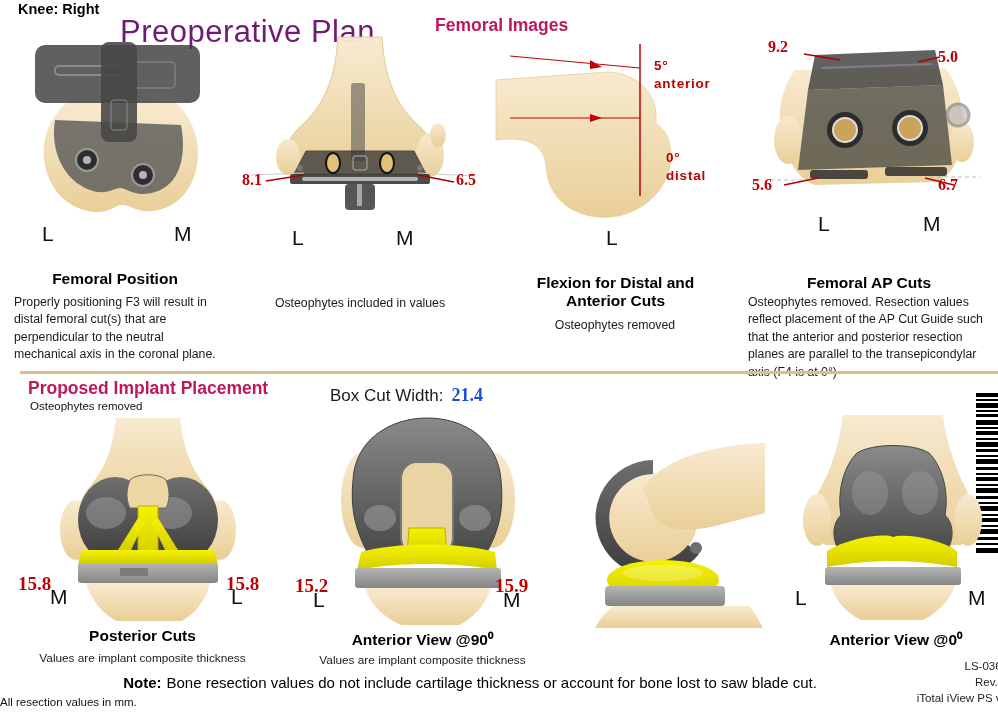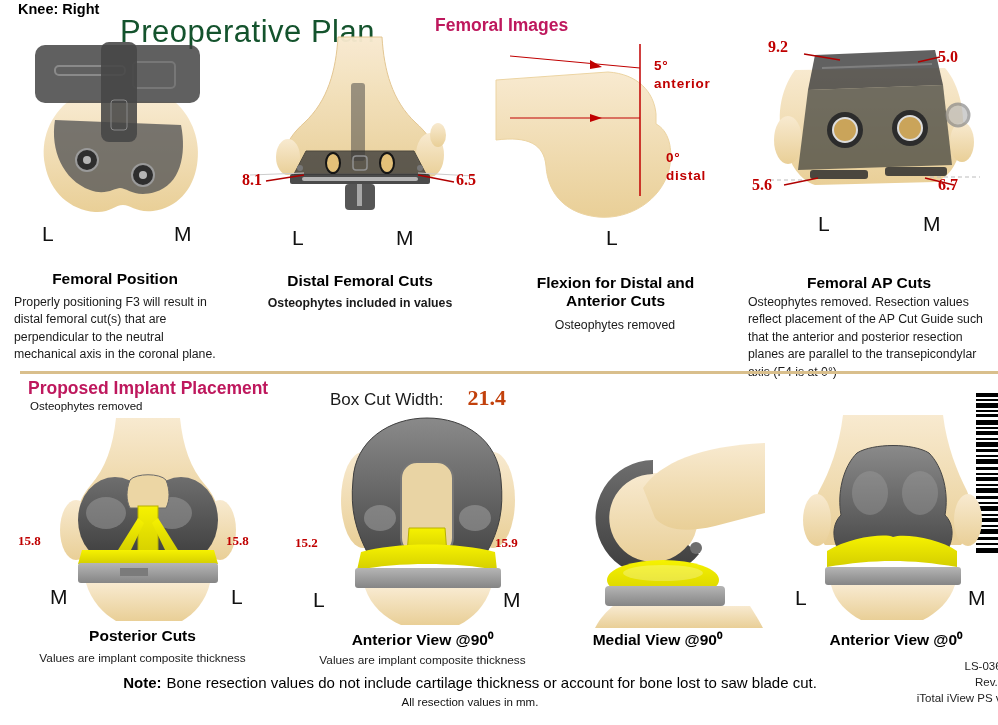--- a/index.html
+++ b/index.html
@@ -2,34 +2,34 @@
 <html><head>
 <meta charset="utf-8">
 <style>
   html,body{margin:0;padding:0;}
   body{
     width:998px;height:725px;position:relative;overflow:hidden;
     background:#ffffff;font-family:"Liberation Sans",sans-serif;color:#111;
   }
   .abs{position:absolute;}
   .knee-label{font-size:14.5px;font-weight:600;color:#000;}
-  .main-title{font-size:31px;font-weight:400;color:#14532d;letter-spacing:.5px;}
+  .main-title{font-size:31px;font-weight:400;color:#701a75;letter-spacing:.5px;}
   .section-title{font-size:17.5px;font-weight:700;color:#be185d;}
   .panel-title{font-size:15.5px;font-weight:700;text-align:center;color:#000;}
   .cap{font-size:12.3px;color:#1a1a1a;line-height:1.42;}
   .cap-c{text-align:center;}
   .lm{font-size:21px;color:#111;}
   .red-num{font-family:"Liberation Serif",serif;font-weight:700;color:#c00000;font-size:16px;}
-  .red-num-lg{font-size:13px;}
+  .red-num-lg{font-size:19px;margin-top:40px;}
   .red-ann{font-size:13.5px;font-weight:700;color:#c00000;letter-spacing:.8px;}
   .divider{background:#d9bf8c;height:3px;}
   .offset-line{font-size:14px;color:#000;text-align:center;white-space:nowrap;}
   .offset-val{font-family:"Liberation Serif",serif;font-weight:700;color:#c00000;margin-left:7px;}
   .boxcut-label{font-size:17px;color:#1a1a1a;}
-  .boxcut-val{font-family:"Liberation Serif",serif;font-weight:700;color:#c2410c;font-size:22px;margin-left:24px;}
+  .boxcut-val{font-family:"Liberation Serif",serif;font-weight:700;color:#1d4ed8;font-size:18px;margin-left:8px;}
   .sub-small{font-size:11.5px;color:#111;}
   .note-line{font-size:15px;text-align:center;color:#000;}
   .note-bold{font-weight:700;}
   .note-rest{margin-left:5px;}
   .doc-info{font-size:11.5px;text-align:right;line-height:1.4;color:#222;}
 </style>
 </head>
 <body>
 
 <svg width="0" height="0" class="abs" aria-hidden="true">
@@ -100,22 +100,21 @@
     <rect x="127" y="149" width="5" height="22" fill="#dddddd" opacity="0.6"></rect>
     <line x1="20" y1="140" x2="74" y2="138" stroke="#cccccc" stroke-width="1"></line>
     <line x1="188" y1="138" x2="244" y2="141" stroke="#cccccc" stroke-width="1"></line>
     <line x1="36" y1="146" x2="74" y2="140" stroke="#b00000" stroke-width="1.3"></line>
     <line x1="188" y1="140" x2="224" y2="147" stroke="#b00000" stroke-width="1.3"></line>
   </svg>
   <div class="abs red-num" style="left:12px;top:171px;">8.1</div>
   <div class="abs red-num" style="left:226px;top:171px;">6.5</div>
   <div class="abs lm" style="left:62px;top:226px;">L</div>
   <div class="abs lm" style="left:166px;top:226px;">M</div>
-  <div class="abs panel-title" style="left:0;top:272px;width:260px;">Distal Femoral Cuts</div>
-  <div class="abs cap cap-c" style="left:0;top:295px;width:260px;font-weight:bold;">Osteophytes included in values</div>
+  <div class="abs cap cap-c" style="left:0;top:295px;width:260px;">Osteophytes included in values</div>
 </div>
 
 <div class="abs" style="left:490px;top:0;width:250px;height:372px;">
   <svg class="abs" style="left:0;top:38px;" width="250" height="200" viewBox="0 0 250 200">
     <path d="M6,42 L118,34 C148,36 164,54 166,76 L166,86 C178,92 184,110 179,132 C171,162 140,182 108,179 C78,176 58,158 56,128 C54,106 38,98 6,102 Z" fill="url(#gBone)" stroke="#ecd4a2"></path>
     <line x1="150" y1="6" x2="150" y2="158" stroke="#c00000" stroke-width="1.5"></line>
     <line x1="20" y1="18" x2="150" y2="30" stroke="#c00000" stroke-width="1"></line>
     <polygon points="100,22 112,29 100,31" fill="#c00000"></polygon>
     <line x1="20" y1="80" x2="150" y2="80" stroke="#c00000" stroke-width="1"></line>
     <polygon points="100,76 112,80 100,84" fill="#c00000"></polygon>
@@ -253,21 +252,20 @@
   <svg class="abs" style="left:15px;top:8px;" width="200" height="210" viewBox="0 0 200 210">
     <circle cx="88" cy="100" r="45" fill="url(#gBone)"></circle>
     <path d="M200,25 L200,95 L150,108 C120,115 100,112 90,100 L78,70 C95,45 135,28 200,25 Z" fill="url(#gBone)"></path>
     <path d="M88,42 A58,58 0 1 0 134,136 L123,127 A44,44 0 1 1 88,56 Z" fill="url(#gMetalDark)"></path>
     <circle cx="131" cy="130" r="6" fill="#6e6e6e"></circle>
     <ellipse cx="98" cy="162" rx="56" ry="20" fill="url(#gYellow)"></ellipse>
     <ellipse cx="98" cy="155" rx="40" ry="8" fill="#ffffff" opacity="0.25"></ellipse>
     <rect x="40" y="168" width="120" height="20" rx="4" fill="url(#gTray)"></rect>
     <path d="M48,188 L185,188 C190,196 195,204 198,210 L30,210 C35,200 42,193 48,188 Z" fill="url(#gBone)"></path>
   </svg>
-  <div class="abs panel-title" style="left:0;top:218px;width:215px;">Medial View @90⁰</div>
 </div>
 
 <div class="abs" style="left:775px;top:410px;width:242px;height:265px;">
   <svg class="abs" style="left:20px;top:5px;" width="195" height="205" viewBox="0 0 195 205">
     <path d="M48,0 L148,0 C152,32 162,56 172,76 C180,95 178,115 166,130 L30,130 C16,115 14,95 24,76 C35,56 44,32 48,0 Z" fill="url(#gBone)"></path>
     <ellipse cx="22" cy="105" rx="14" ry="26" fill="url(#gBone)"></ellipse>
     <ellipse cx="173" cy="105" rx="14" ry="26" fill="url(#gBone)"></ellipse>
     <path d="M62,38 C78,28 118,28 134,38 C148,52 154,78 150,100 C158,108 160,122 152,136 L44,136 C36,122 38,108 46,100 C42,78 48,52 62,38 Z" fill="url(#gMetal)" stroke="#454545"></path>
     <ellipse cx="75" cy="78" rx="18" ry="22" fill="#9f9f9f" opacity="0.4"></ellipse>
     <ellipse cx="125" cy="78" rx="18" ry="22" fill="#9f9f9f" opacity="0.4"></ellipse>
@@ -276,18 +274,18 @@
     <path d="M36,170 L160,170 C155,186 142,198 128,205 L66,205 C52,198 40,186 36,170 Z" fill="url(#gBone)"></path>
   </svg>
   <div class="abs lm" style="left:20px;top:176px;">L</div>
   <div class="abs lm" style="left:193px;top:176px;">M</div>
   <div class="abs panel-title" style="left:0;top:218px;width:242px;">Anterior View @0⁰</div>
 </div>
 
 <div class="abs note-line" style="left:0;top:674px;width:940px;">
   <span class="note-bold">Note:</span><span class="note-rest">Bone resection values do not include cartilage thickness or account for bone lost to saw blade cut.</span>
 </div>
-<div class="abs sub-small" style="left:0;top:696px;width:940px;text-align:center;">All resection values in mm.</div>
+<div class="abs sub-small" style="left:0;top:696px;width:940px;">All resection values in mm.</div>
 <div class="abs doc-info" style="right:-10px;top:658px;width:140px;">
   <div>LS-0367</div>
   <div>Rev. A</div>
   <div>iTotal iView PS v1</div>
 </div>
 
 </body></html>

